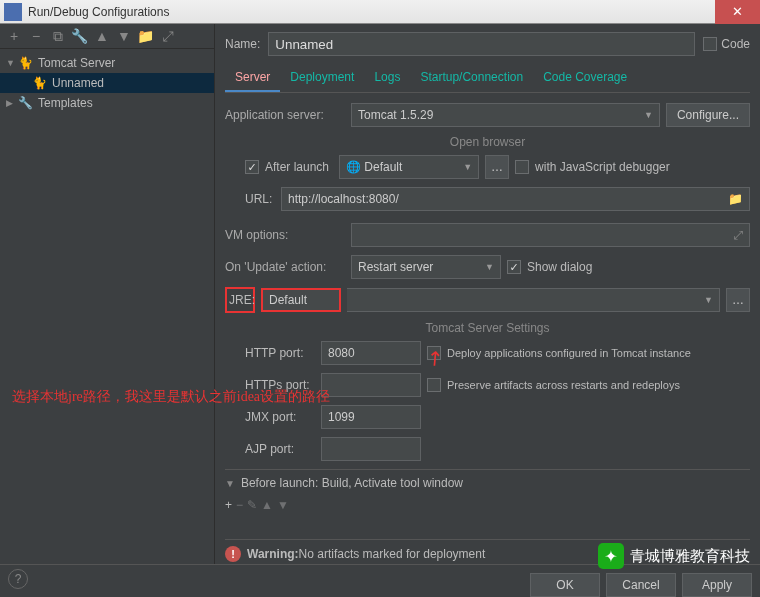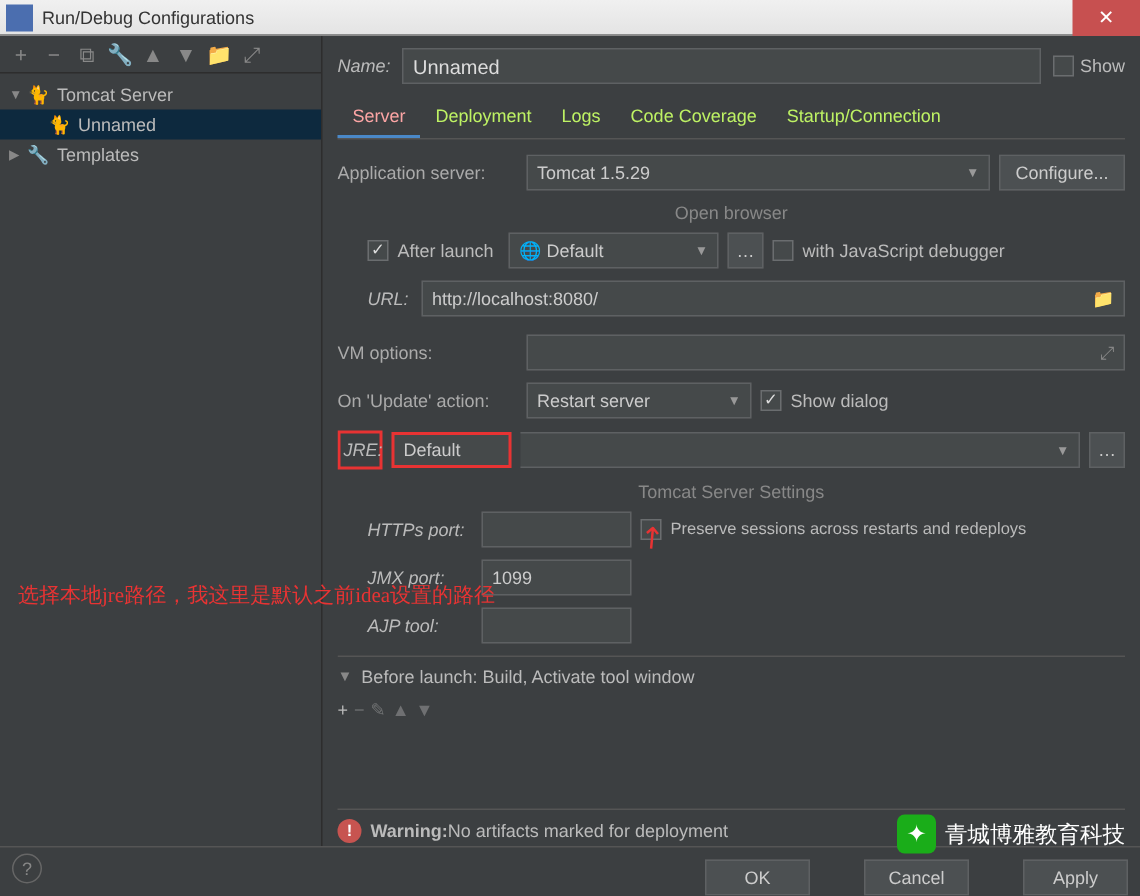--- a/index.html
+++ b/index.html
@@ -13,43 +13,43 @@
 .toolbar { display: flex; align-items: center; padding: 4px 6px; border-bottom: 1px solid #2d2d2d; gap: 6px; }
 .toolbar .tb { width: 16px; height: 16px; color: #888; display: inline-flex; align-items: center; justify-content: center; font-size: 14px; cursor: pointer; }
 .tree { padding: 4px 0; }
 .tree-row { display: flex; align-items: center; padding: 2px 6px; cursor: pointer; }
 .tree-row.selected { background: #0d293e; }
 .tree-row .arrow { width: 12px; color: #888; font-size: 9px; }
 .tree-row .ticon { width: 16px; height: 16px; margin-right: 4px; display: inline-flex; align-items: center; justify-content: center; }
 .tree-row.child { padding-left: 32px; }
 .content { flex: 1; padding: 8px 10px 0 10px; overflow: hidden; position: relative; }
 .row { display: flex; align-items: center; margin-bottom: 8px; }
-.label { color: #bbb; font-size: 12px; font-style: italic; }
+.label { color: #bbb; font-size: 12px; }
 .name-input { flex: 1; margin: 0 8px; background: #45494a; border: 1px solid #5e6163; color: #ddd; padding: 4px 6px; height: 24px; }
 .share { display: flex; align-items: center; gap: 4px; }
 .chk { width: 14px; height: 14px; background: #45494a; border: 1px solid #6a6d6f; display: inline-block; }
 .chk.checked::after { content: "✓"; color: #ddd; font-size: 11px; display: block; text-align: center; line-height: 12px; }
 .tabs { display: flex; border-bottom: 1px solid #555; margin-bottom: 10px; }
-.tab { padding: 6px 10px; color: #bef264; cursor: pointer; font-size: 12px; }
+.tab { padding: 6px 10px; color: #14b8a6; cursor: pointer; font-size: 12px; }
 .tab.active { color: #fca5a5; border-bottom: 2px solid #4a88c7; }
 .form-row { display: flex; align-items: center; margin-bottom: 8px; gap: 6px; }
 .form-row .flabel { width: 120px; color: #aaa; }
 .select, .input { background: #45494a; border: 1px solid #5e6163; color: #ccc; padding: 3px 6px; height: 24px; display: flex; align-items: center; justify-content: space-between; }
 .select .arrow-down { color: #999; font-size: 9px; }
 .btn { background: #4c5052; border: 1px solid #5e6163; color: #ccc; padding: 4px 10px; height: 24px; cursor: pointer; display: inline-flex; align-items: center; }
 .btn-sq { width: 24px; justify-content: center; padding: 0; }
 .section-label { color: #888; margin: 8px 0 6px 0; font-size: 12px; text-align: center; }
 .indent { padding-left: 20px; }
 .highlight { border: 2px solid #e83333 !important; }
 .red-arrow { position: absolute; left: 211px; top: 322px; color: #e83333; font-size: 20px; transform: rotate(-40deg); pointer-events: none; }
 .annotation { position: absolute; left: 12px; top: 388px; color: #e83333; font-size: 14px; font-family: SimSun, serif; pointer-events: none; }
 .warning-row { display: flex; align-items: center; padding: 6px 0; border-top: 1px solid #555; margin-top: 6px; }
 .warn-icon { width: 16px; height: 16px; background: #c75450; border-radius: 50%; color: #fff; display: inline-flex; align-items: center; justify-content: center; font-size: 11px; font-weight: bold; margin-right: 6px; }
 .footer { border-top: 1px solid #555; padding: 8px; display: flex; justify-content: flex-end; gap: 6px; background: #3c3f41; }
-.footer .btn { min-width: 70px; justify-content: center; margin-left: 30px; }
+.footer .btn { min-width: 70px; justify-content: center; }
 .watermark { position: absolute; right: 10px; bottom: 28px; display: flex; align-items: center; gap: 6px; color: #fff; font-size: 15px; font-family: SimHei, sans-serif; pointer-events: none; }
 .watermark .wicon { width: 26px; height: 26px; background: #1aad19; border-radius: 5px; display: flex; align-items: center; justify-content: center; color: #fff; font-size: 16px; }
 .before-launch { border-top: 1px solid #555; margin-top: 8px; padding-top: 6px; }
 .help-icon { position: absolute; left: 8px; bottom: 8px; width: 20px; height: 20px; border: 1px solid #666; border-radius: 50%; display: flex; align-items: center; justify-content: center; color: #888; cursor: pointer; }
 .scroll-area { height: 430px; overflow: hidden; }
 </style>
 </head>
 <body>
 
 <div class="titlebar">
@@ -87,30 +87,30 @@
       </div>
     </div>
   </div>
 
   <div class="content">
     <div class="row">
       <span class="label">Name:</span>
       <input class="name-input" value="Unnamed" style="">
       <div class="share">
         <span class="chk"></span>
-        <span>Show</span>
+        <span>Code</span>
       </div>
     </div>
 
     <div class="tabs">
       <div class="tab active">Server</div>
       <div class="tab">Deployment</div>
       <div class="tab">Logs</div>
+      <div class="tab">Startup/Connection</div>
       <div class="tab">Code Coverage</div>
-      <div class="tab">Startup/Connection</div>
     </div>
 
     <div class="scroll-area">
     <div class="form-row">
       <span class="flabel">Application server:</span>
       <div class="select" style="flex:1">
         <span>Tomcat 1.5.29</span>
         <span class="arrow-down">▼</span>
       </div>
       <div class="btn">Configure...</div>
@@ -164,33 +164,41 @@
       <div class="select" style="flex:1;border-left:none">
         <span></span>
             <span class="arrow-down">▼</span>
       </div>
       <div class="btn btn-sq">…</div>
     </div>
 
     <div class="section-label">Tomcat Server Settings</div>
     <div class="indent">
       <div class="form-row">
+        <span class="label" style="width:70px">HTTP port:</span>
+        <div class="input" style="width:100px">
+              <span>8080</span>
+            </div>
+        <span class="chk"></span>
+        <span style="font-size:11px">Deploy applications configured in Tomcat instance</span>
+      </div>
+      <div class="form-row">
         <span class="label" style="width:70px">HTTPs port:</span>
         <div class="input" style="width:100px"></div>
         <span class="chk"></span>
-        <span style="font-size:11px">Preserve sessions across restarts and redeploys</span>
+        <span style="font-size:11px">Preserve artifacts across restarts and redeploys</span>
       </div>
       <div class="form-row">
         <span class="label" style="width:70px">JMX port:</span>
         <div class="input" style="width:100px">
               <span>1099</span>
             </div>
       </div>
       <div class="form-row">
-        <span class="label" style="width:70px">AJP tool:</span>
+        <span class="label" style="width:70px">AJP port:</span>
         <div class="input" style="width:100px"></div>
       </div>
     </div>
 
     <div class="before-launch">
       <div class="form-row">
         <span style="color:#888;font-size:10px">▼</span>
         <span>Before launch: Build, Activate tool window</span>
       </div>
       <div class="form-row" style="gap:4px">

